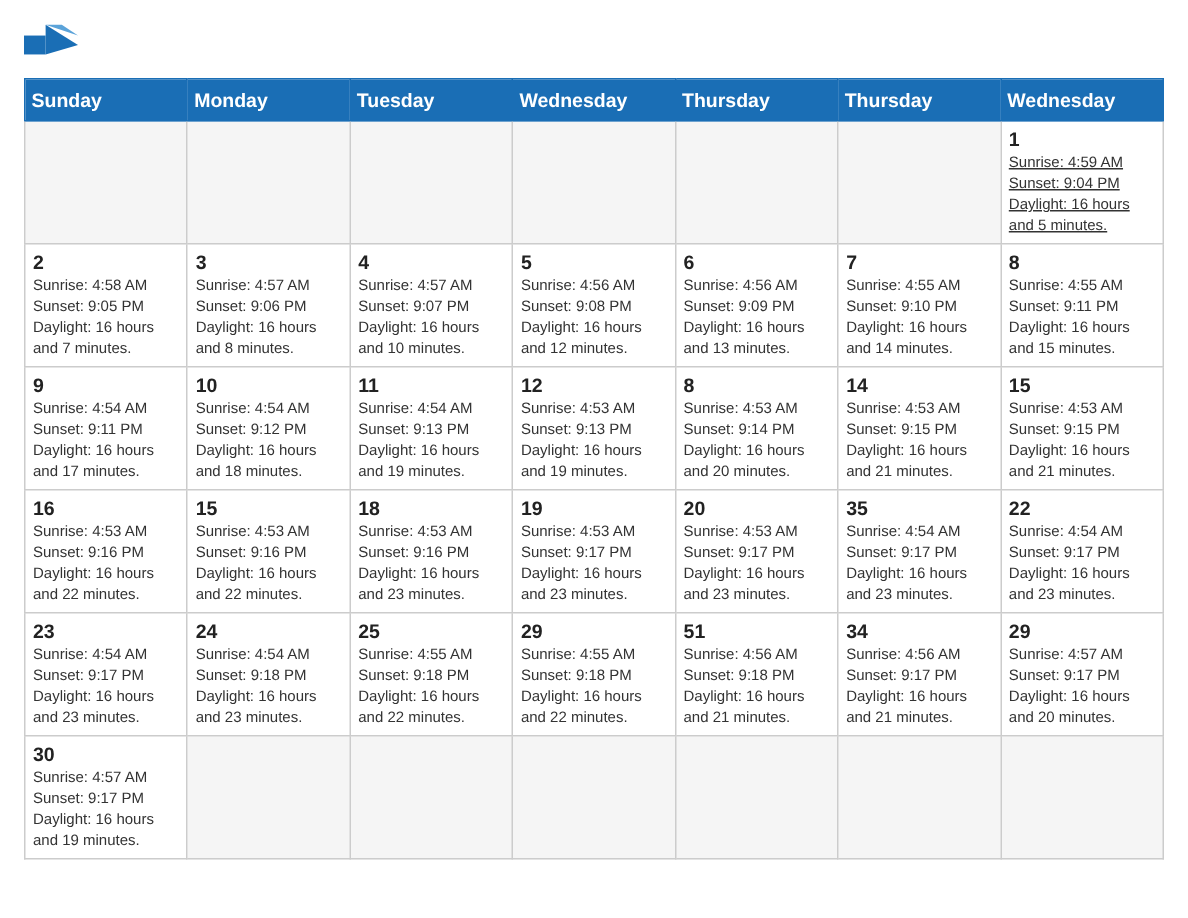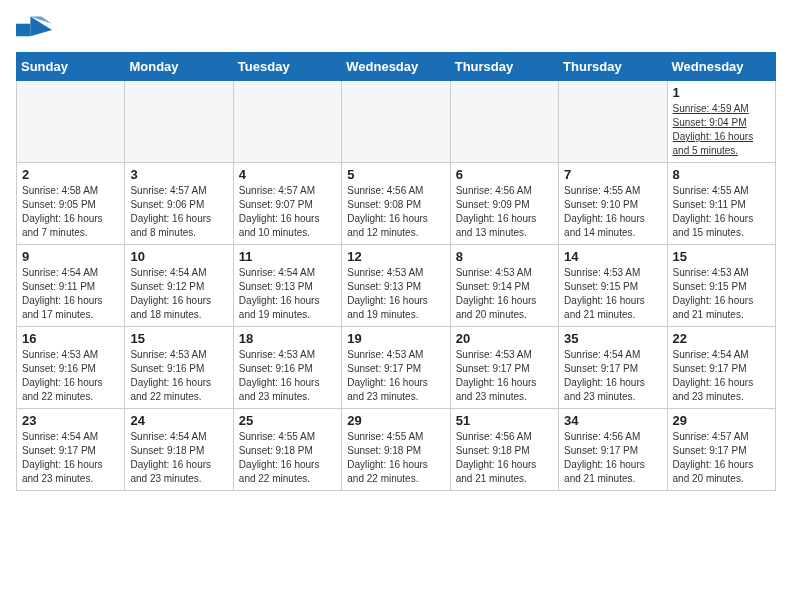--- a/index.html
+++ b/index.html
@@ -335,15 +335,30 @@
 and 21 minutes.</div>
           </td>
           <td>
             <span class="day-number">29</span>
             <div class="day-info" style="white-space: pre-line;">Sunrise: 4:57 AM
 Sunset: 9:17 PM
 Daylight: 16 hours
 and 20 minutes.</div>
           </td>
         </tr>
+        <tr>
+          <td>
+            <span class="day-number">30</span>
+            <div class="day-info" style="white-space: pre-line;">Sunrise: 4:57 AM
+Sunset: 9:17 PM
+Daylight: 16 hours
+and 19 minutes.</div>
+          </td>
+          <td class="empty"></td>
+          <td class="empty"></td>
+          <td class="empty"></td>
+          <td class="empty"></td>
+          <td class="empty"></td>
+          <td class="empty"></td>
+        </tr>
       </tbody>
   </table>
 </div>
 
 </body></html>

